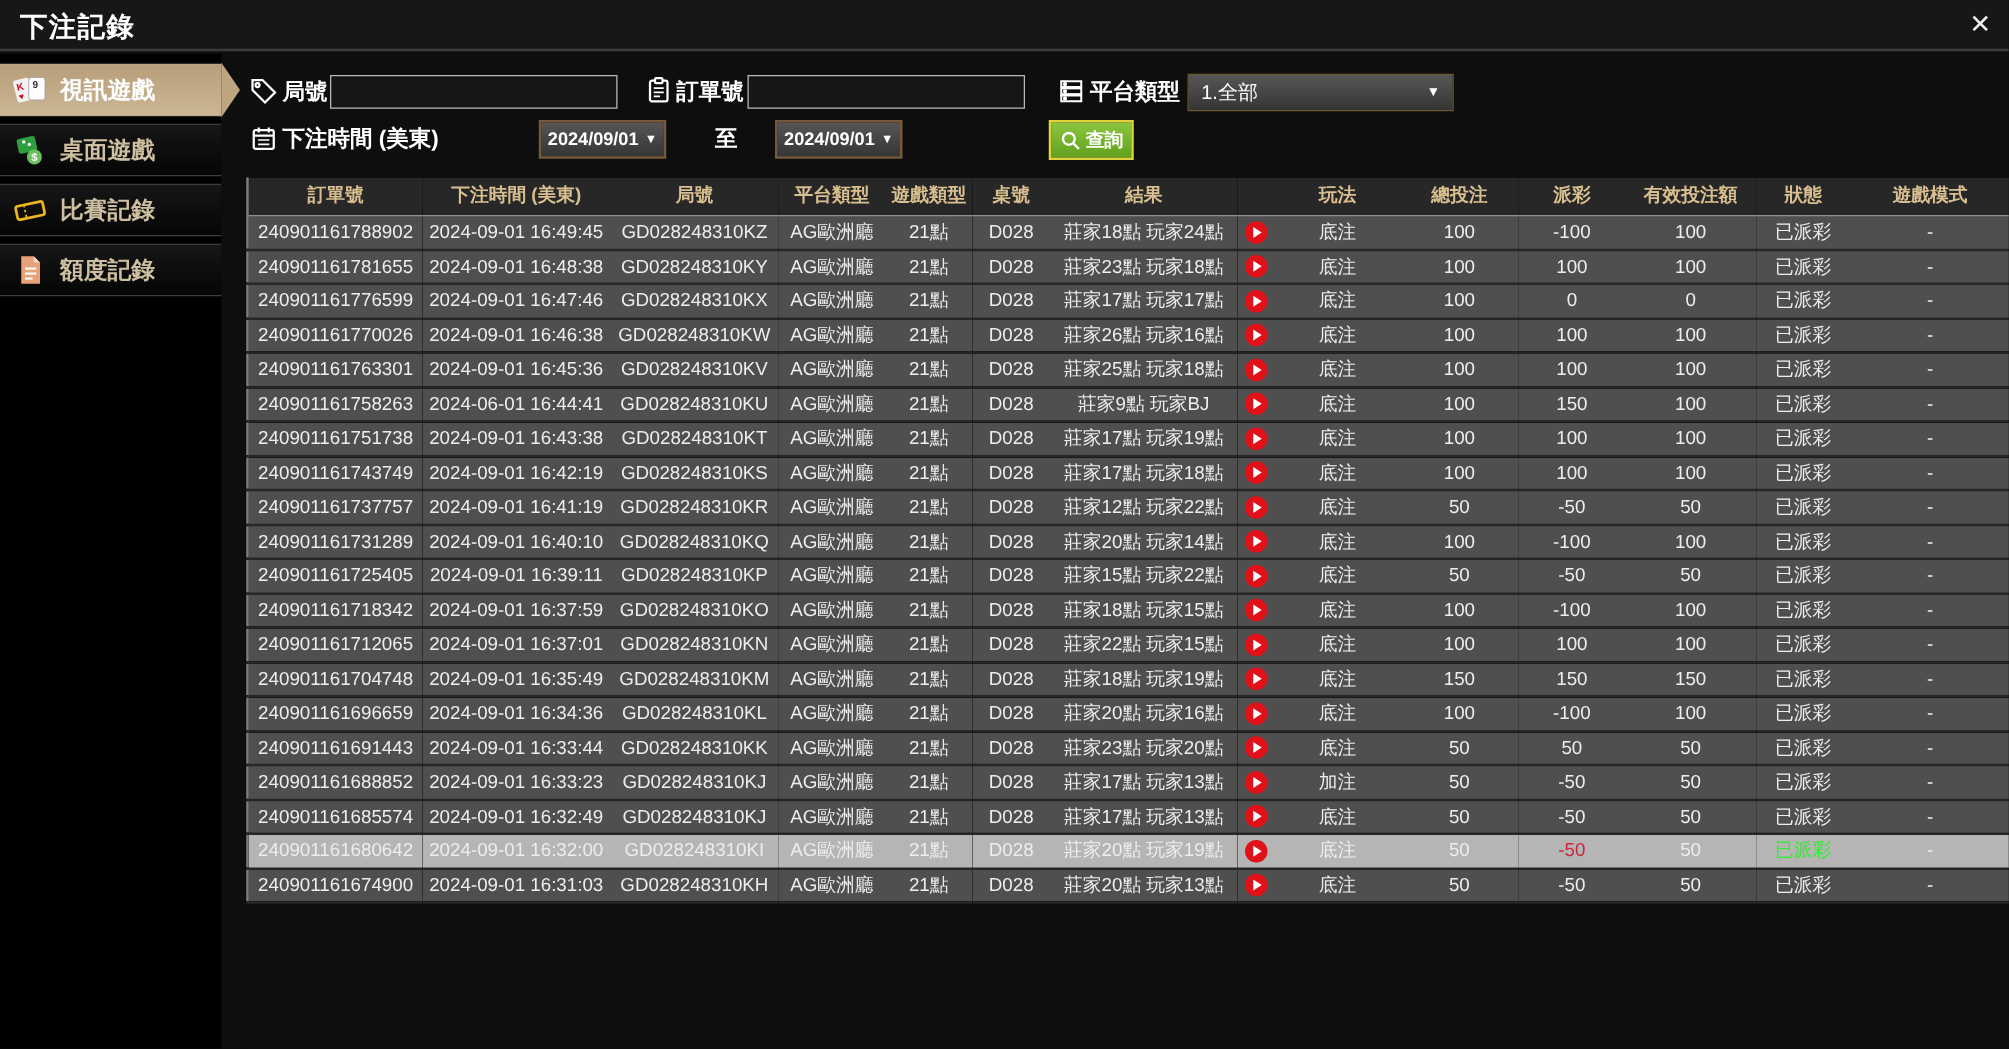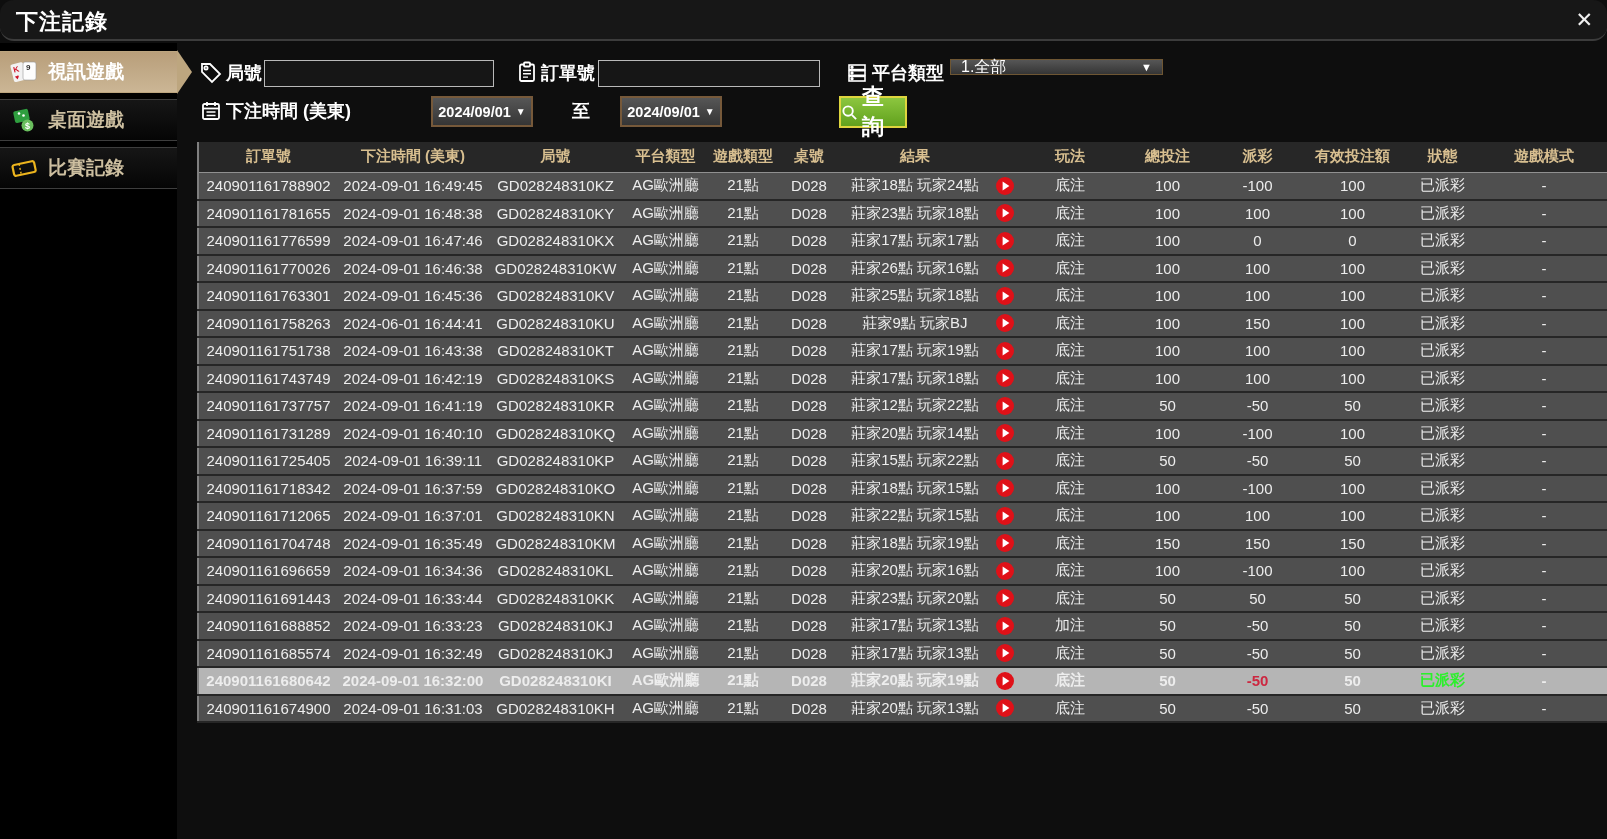--- a/index.html
+++ b/index.html
@@ -1,21 +1,21 @@
 <!DOCTYPE html>
 <html><head>
 <meta charset="utf-8">
 <style>
   * { margin:0; padding:0; box-sizing:border-box; }
   html,body { width:1607px; height:839px; overflow:hidden; }
   body { background:#0e0e0e; font-family:"Liberation Sans","DejaVu Sans",sans-serif; position:relative; color:#eee; }
 
   
   .titlebar { position:absolute; top:0; left:0; width:1607px; height:41px;
-              background:#171717; border-bottom:2px solid #3c3c3c; z-index:5;border-radius:14px; }
+              background:#171717; border-bottom:2px solid #3c3c3c; z-index:5; }
   .titlebar .title { position:absolute; left:16px; top:7px; font-size:22px; font-weight:bold; color:#fff; letter-spacing:1px; }
   .titlebar .close { position:absolute; right:14px; top:8px; font-size:21px; color:#f0f0f0; cursor:pointer; line-height:24px; }
 
   
   .sidebar { position:absolute; top:43px; left:0; width:177px; height:796px; background:#000; padding-top:8px; z-index:4; }
   .sb-item { position:relative; height:42px; margin-bottom:6px; display:flex; align-items:center; gap:9px;
              padding-left:9px; background:linear-gradient(#161616,#050505);
              border-top:1px solid #3e3e3e; border-bottom:1px solid #3e3e3e;
              color:#cdbfa0; font-size:19px; font-weight:bold; cursor:pointer; white-space:nowrap; }
   .sb-item .icon { width:30px; height:26px; display:inline-flex; align-items:center; justify-content:center; flex:none; }
@@ -23,43 +23,43 @@
   .sb-item.active::after { content:''; position:absolute; right:-15px; top:50%; transform:translateY(-50%);
              border-left:15px solid #bda67f; border-top:22px solid transparent; border-bottom:22px solid transparent; }
 
   
   .flabel { position:absolute; font-size:18px; font-weight:bold; color:#fff; white-space:nowrap; }
   .ficon  { position:absolute; width:22px; height:22px; }
   .finput { position:absolute; height:27px; background:#161616; border:1px solid #b9b9b9; color:#eee;
             font-size:15px; padding:0 6px; outline:none; }
   .fselect { position:absolute; display:flex; align-items:center; cursor:pointer;
              background:linear-gradient(#565656,#353535); color:#fff; }
-  .sel-platform { left:950px; top:59px; width:213px; height:16px; border:1px solid #6e5633;
+  .sel-platform { left:950px; top:59px; width:213px; height:30px; border:1px solid #6e5633;
                   font-size:16px; padding-left:10px; }
   .sel-platform .chev { margin-left:auto; margin-right:10px; font-size:11px; color:#fff; }
   .sel-date { width:102px; height:31px; border:2px solid #76593a; font-size:14.5px; font-weight:bold;
               justify-content:center; gap:5px; }
   .sel-date .chev { font-size:10px; }
   .d-from { left:431px; top:96px; }
   .d-to   { left:620px; top:96px; }
   .to-label { left:572px; top:99px; }
   .search-btn { position:absolute; left:839px; top:96px; width:68px; height:32px;
                 background:linear-gradient(#8cc63f,#61a11d); border:2px solid #ded53e;
-                color:#fff; font-size:22px; font-weight:bold; display:flex; align-items:center;
+                color:#fff; font-size:15px; font-weight:bold; display:flex; align-items:center;
                 justify-content:center; gap:4px; cursor:pointer; }
 
   
   table.grid { position:absolute; left:197px; top:142px; width:1410px; border-collapse:collapse;
                table-layout:fixed; border-left:2px solid #7f7f7f; }
   table.grid th { height:30px; background:#272727; color:#d8bf90; font-size:15px; font-weight:bold;
                   border-bottom:1px solid #909090; white-space:nowrap; overflow:hidden; }
   table.grid td { height:27.5px; background:#4f4f4f; color:#ededed; font-size:15px; text-align:center;
                   border-bottom:2px solid #262626; white-space:nowrap; overflow:hidden; }
   tr.data-row { cursor:pointer;margin-left:18px; }
-  tr.selected td { background:#b5b5b5;font-weight:bold; }
+  tr.selected td { background:#b5b5b5; }
   td.status   { color:#2ee62e; }
   td.mode     { color:#cfcfcf; }
   td.pc-red   { color:#b23248; }
   td.pc-green { color:#8ed62a; }
   td.pc-white { color:#ededed; }
   tr.selected td.pc-red { color:#cc2740; }
   tr.selected td.status { color:#2bf02b; }
   .play-btn { display:inline-flex; width:20px; height:20px; vertical-align:middle; cursor:pointer; }
   tr.sum-row td { background:#464646; border-top:1px solid #9d9d9d; border-bottom:2px solid #262626;
                   color:#e6e600; font-weight:bold; height:27px; }
@@ -103,20 +103,32 @@
     <div class="sb-item">
     <span class="icon">
         <svg width="26" height="26" viewBox="0 0 26 26">
           <g transform="rotate(-12 13 13)">
             <rect x="2" y="8" width="22" height="11" rx="2" fill="none" stroke="#edb51e" stroke-width="2.2"></rect>
             <line x1="9" y1="8" x2="9" y2="19" stroke="#edb51e" stroke-width="1.4" stroke-dasharray="2 2"></line>
           </g>
         </svg>
       </span>
     <span class="lbl">比賽記錄</span>
+  </div>
+    <div class="sb-item">
+    <span class="icon">
+        <svg width="26" height="26" viewBox="0 0 26 26">
+          <path d="M6 2 H16 L21 7 V24 H6 Z" fill="#e9a177"></path>
+          <path d="M16 2 V7 H21 Z" fill="#f7d9c3"></path>
+          <rect x="9" y="11" width="9" height="1.7" fill="#fff"></rect>
+          <rect x="9" y="15" width="9" height="1.7" fill="#fff"></rect>
+          <rect x="9" y="19" width="6" height="1.7" fill="#fff"></rect>
+        </svg>
+      </span>
+    <span class="lbl">額度記錄</span>
   </div>
   </div>
 
 <span class="ficon" style="left:200px; top:62px;">
   <svg width="22" height="22" viewBox="0 0 22 22" fill="none" stroke="#fff" stroke-width="1.8">
       <path d="M2 2 H10 L20 12 L12 20 L2 10 Z"></path>
       <circle cx="6" cy="6" r="1.6"></circle>
     </svg>
 </span>
 <span class="flabel" style="left:226px; top:61px;">局號</span>

